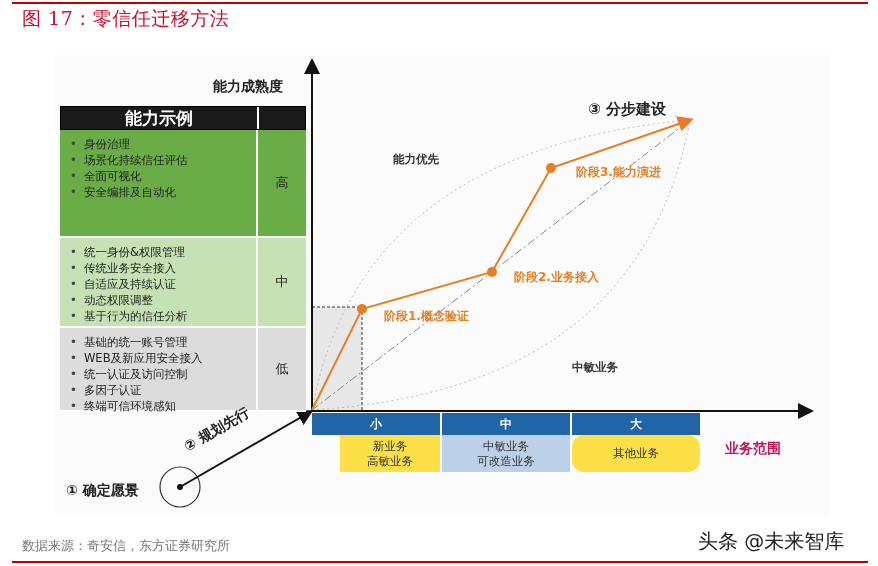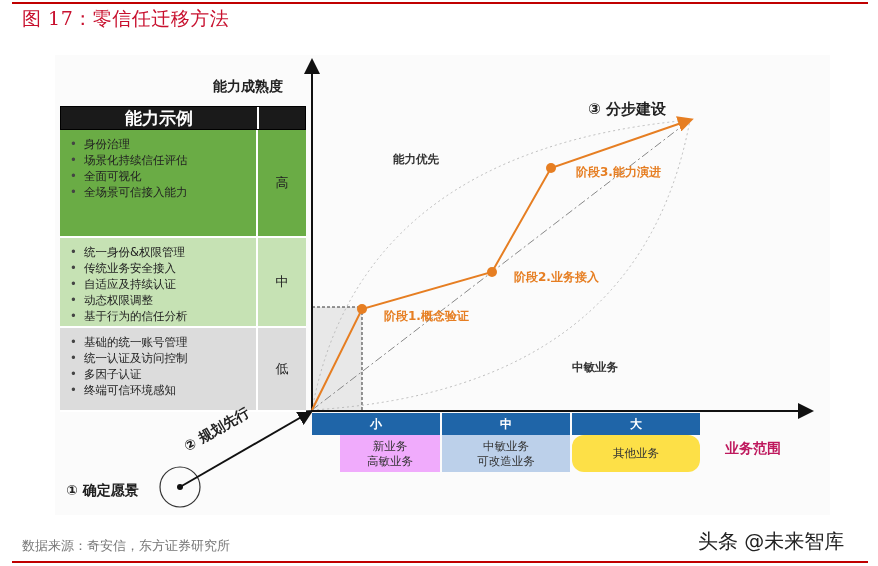--- a/index.html
+++ b/index.html
@@ -21,21 +21,21 @@
   .cap-row .item { font-size:11.5px; color:#222; line-height:16px; white-space:nowrap; }
   .cap-row .item::before { content:"•"; display:inline-block; width:14px; color:#444; }
   .row-high { background:#6aac45; height:106px; }
   .row-mid { background:#c6e2b4; height:88px; }
   .row-low { background:#dcdcdc; height:82px; }
 
   .scope { position:absolute; left:312px; top:413px; display:flex; }
   .scope .col { width:128px; margin-right:2px; }
   .scope .hd { background:#1f65a8; color:#fff; font-size:12px; text-align:center; height:22px; line-height:22px; font-weight:bold; }
   .scope .bd { height:37px; display:flex; flex-direction:column; justify-content:center; align-items:center; font-size:11.5px; color:#333; line-height:15px; }
-  .bd1 { background:#f0abfc;margin-left:28px; } .bd2 { background:#bcd0ea; } .bd3 { background:#fde047;border-radius:12px; }
+  .bd1 { background:#fde047;margin-left:28px; } .bd2 { background:#bcd0ea; } .bd3 { background:#fde047;border-radius:12px; }
 
   .lbl { position:absolute; white-space:nowrap; }
   .axis-y-label { left:213px; top:78px; font-size:14px; font-weight:bold; color:#222; }
   .axis-x-label { left:725px; top:440px; font-size:14px; font-weight:bold; color:#be185d; }
   .step3 { left:588px; top:100px; font-size:15px; font-weight:bold; color:#222; }
   .cap-first { left:393px; top:152px; font-size:11.5px; font-weight:bold; color:#333; }
   .scope-first { left:572px; top:360px; font-size:11.5px; font-weight:bold; color:#333; }
   .stage { font-size:12px; font-weight:bold; color:#e67e22;padding-left:16px; }
   .s1 { left:368px; top:308px; } .s2 { left:498px; top:269px; } .s3 { left:560px; top:164px; }
   .step1 { left:66px; top:482px; font-size:14px; font-weight:bold; color:#222; }
@@ -81,37 +81,38 @@
 <div class="cap-table">
   <div class="cap-head">
       <div class="c1">能力示例</div>
       <div class="c2"></div>
     </div>
   <div class="cap-row row-high">
     <div class="items">
       <div class="item">身份治理</div>
       <div class="item">场景化持续信任评估</div>
       <div class="item">全面可视化</div>
-      <div class="item">全场景可信接入能力</div>
+      <div class="item">安全编排及自动化</div>
     </div>
     <div class="level">高</div>
   </div>
   <div class="cap-row row-mid">
     <div class="items">
       <div class="item">统一身份&amp;权限管理</div>
       <div class="item">传统业务安全接入</div>
       <div class="item">自适应及持续认证</div>
       <div class="item">动态权限调整</div>
       <div class="item">基于行为的信任分析</div>
     </div>
     <div class="level">中</div>
   </div>
   <div class="cap-row row-low">
     <div class="items">
       <div class="item">基础的统一账号管理</div>
+      <div class="item">WEB及新应用安全接入</div>
       <div class="item">统一认证及访问控制</div>
       <div class="item">多因子认证</div>
       <div class="item">终端可信环境感知</div>
     </div>
     <div class="level">低</div>
   </div>
 </div>
 
 <div class="scope">
   <div class="col">

